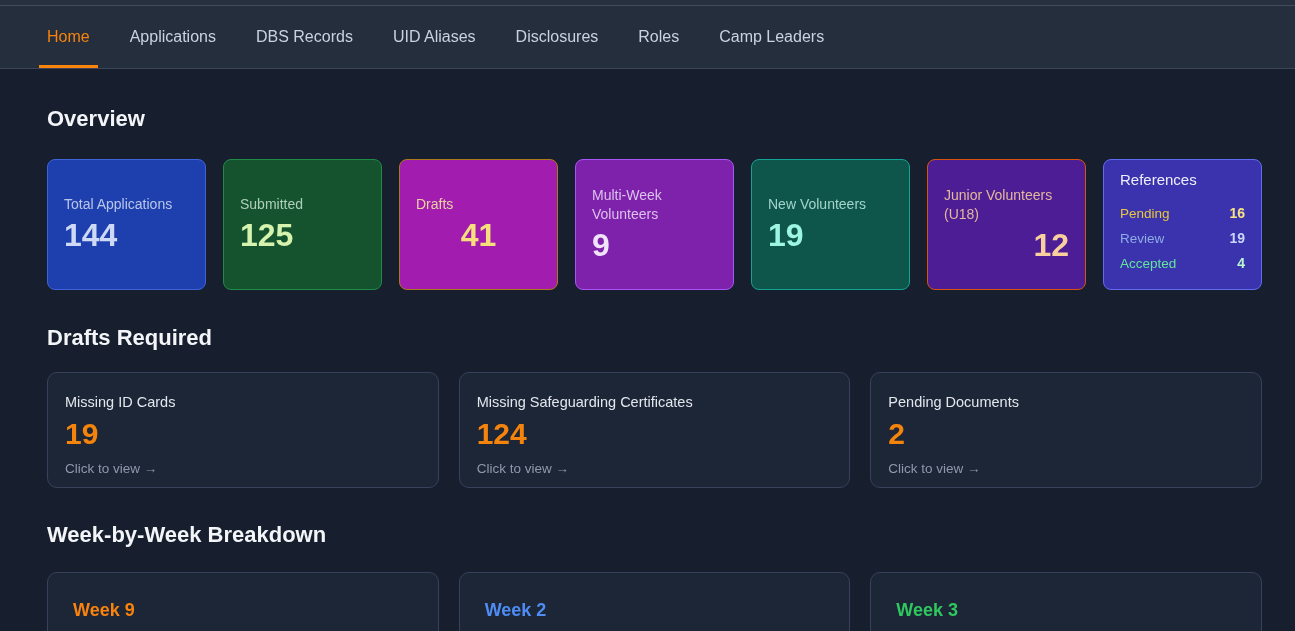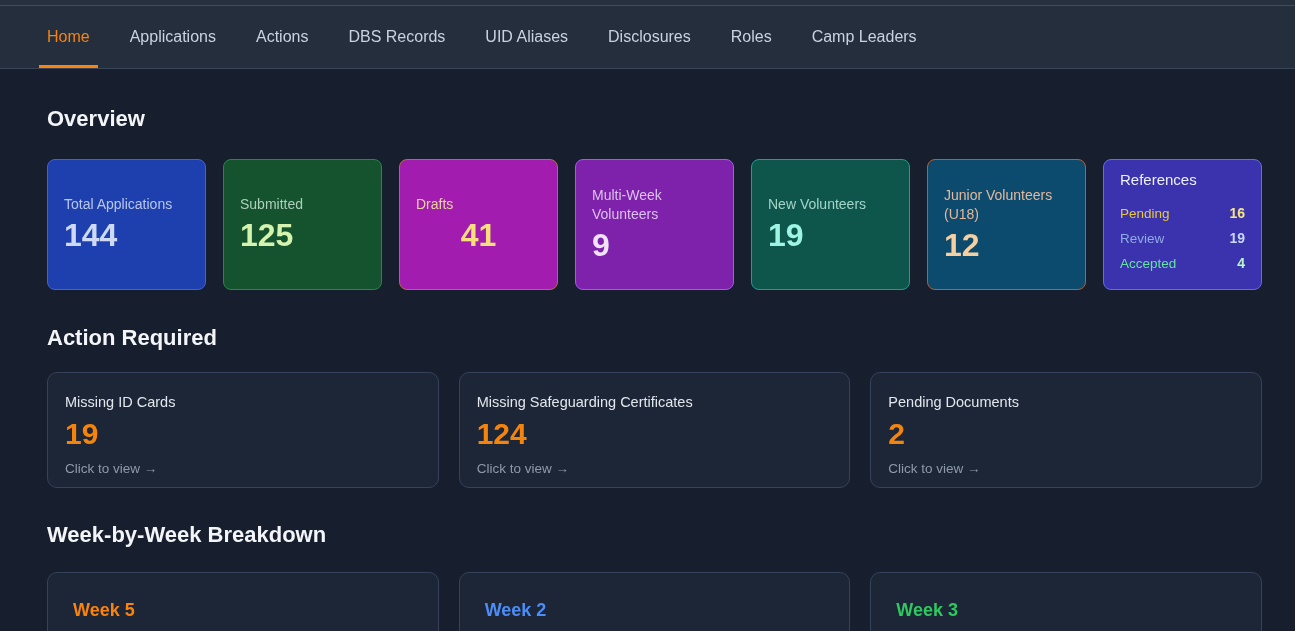--- a/index.html
+++ b/index.html
@@ -101,21 +101,20 @@
   .week-title { font-size: 18px; line-height: 22px; font-weight: bold; }
 </style>
 </head>
 <body>
 
 <div class="top-strip"></div>
 
 <nav>
   <div class="nav-item active">Home</div>
   <div class="nav-item">Applications</div>
-  <div class="nav-item">Actions</div>
   <div class="nav-item">DBS Records</div>
   <div class="nav-item">UID Aliases</div>
   <div class="nav-item">Disclosures</div>
   <div class="nav-item">Roles</div>
   <div class="nav-item">Camp Leaders</div>
 </nav>
 
 <main>
 
   <h2 class="section-title first">Overview</h2>
@@ -140,21 +139,21 @@
     <div class="stat-card" style="background-color: rgb(126, 34, 171); border-color: rgb(168, 85, 247);">
       <div class="stat-label" style="color: rgb(220, 194, 236);">Multi-Week Volunteers</div>
       <div class="stat-value" style="color: rgb(241, 228, 250);">9</div>
     </div>
 
     <div class="stat-card" style="background-color: rgb(14, 86, 76); border-color: rgb(20, 163, 146);">
       <div class="stat-label" style="color: rgb(164, 212, 202);">New Volunteers</div>
       <div class="stat-value" style="color: rgb(158, 245, 226);">19</div>
     </div>
 
-    <div class="stat-card" style="background-color: #0c4a6e; border-color: rgb(216, 83, 15);">
+    <div class="stat-card" style="background-color: #4c1d95; border-color: rgb(216, 83, 15); align-items: flex-end;">
       <div class="stat-label" style="color: rgb(229, 184, 155);">Junior Volunteers (U18)</div>
       <div class="stat-value" style="color: rgb(248, 207, 158);">12</div>
     </div>
 
     <div class="stat-card ref-card" style="background-color: rgb(58, 51, 173); border-color: rgb(95, 108, 240);">
       <div class="ref-title" style="color: rgb(238, 240, 251);">References</div>
       <div class="ref-row">
         <span class="ref-label" style="color: rgb(233, 199, 62);">Pending</span>
         <span class="ref-value" style="color: rgb(245, 228, 131);">16</span>
       </div>
@@ -163,21 +162,21 @@
         <span class="ref-value" style="color: rgb(200, 215, 247);">19</span>
       </div>
       <div class="ref-row">
         <span class="ref-label" style="color: rgb(99, 229, 156);">Accepted</span>
         <span class="ref-value" style="color: rgb(185, 247, 207);">4</span>
       </div>
     </div>
 
   </div>
 
-  <h2 class="section-title mid">Action Required</h2>
+  <h2 class="section-title mid">Drafts Required</h2>
 
   <div class="action-grid">
 
     <div class="panel-card action-card">
       <div class="action-label">Missing ID Cards</div>
       <div class="action-value" style="color: rgb(245, 132, 12);">19</div>
       <div class="action-link">Click to view →</div>
     </div>
 
     <div class="panel-card action-card">
@@ -192,21 +191,21 @@
       <div class="action-link">Click to view →</div>
     </div>
 
   </div>
 
   <h2 class="section-title last">Week-by-Week Breakdown</h2>
 
   <div class="week-grid">
 
     <div class="panel-card week-card">
-      <div class="week-title" style="color: rgb(249, 131, 13);">Week 5</div>
+      <div class="week-title" style="color: rgb(249, 131, 13);">Week 9</div>
     </div>
 
     <div class="panel-card week-card">
       <div class="week-title" style="color: rgb(77, 141, 245);">Week 2</div>
     </div>
 
     <div class="panel-card week-card">
       <div class="week-title" style="color: rgb(47, 200, 94);">Week 3</div>
     </div>
 

